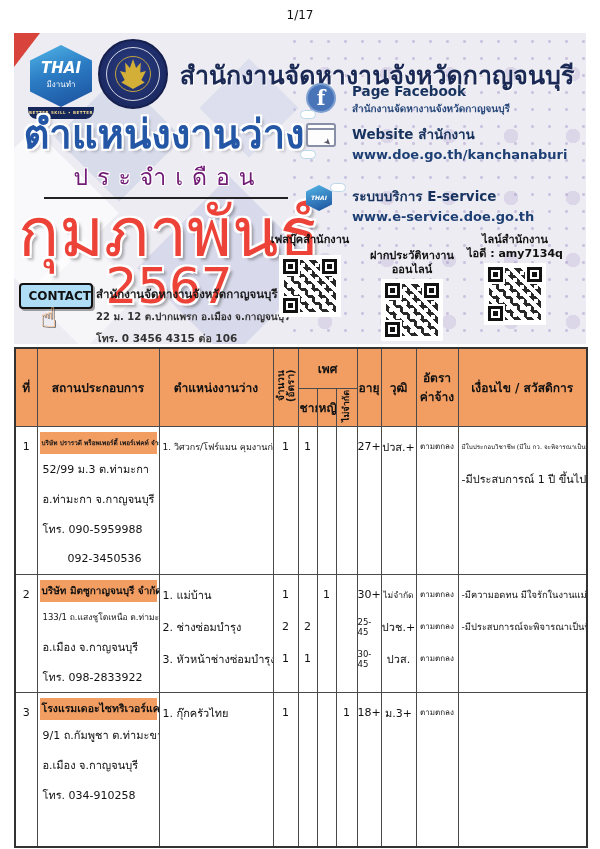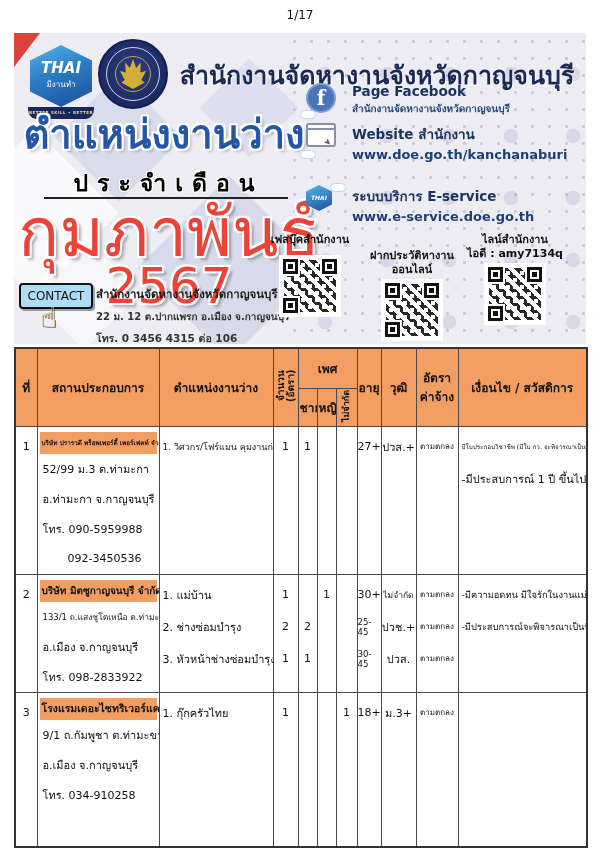--- a/index.html
+++ b/index.html
@@ -45,33 +45,33 @@
       clip-path:polygon(50% 0,62% 30%,80% 12%,78% 45%,100% 40%,82% 70%,95% 78%,50% 100%,5% 78%,18% 70%,0 40%,22% 45%,20% 12%,38% 30%); }
 
   .banner-title { position:absolute; left:158px; top:22px; width:410px; text-align:center;
       font-size:25px; font-weight:bold; color:#1b2a55; white-space:nowrap;
       text-shadow:1px 1px 0 rgba(255,255,255,.8); }
 
   .headline1 { position:absolute; left:0px; top:80px; width:300px; text-align:center;
       font-size:40px; font-weight:bold; color:#2456a6; line-height:1.05;
       text-shadow:-2px -2px 0 #fff,2px -2px 0 #fff,-2px 2px 0 #fff,2px 2px 0 #fff,3px 3px 3px rgba(0,0,0,.25); }
   .headline2 { position:absolute; left:0px; top:126px; width:300px; text-align:center;
-      font-size:23px; font-weight:bold; color:#000000; letter-spacing:9px; text-indent:9px;
-      text-shadow:-1px -1px 0 #fff,1px -1px 0 #fff,-1px 1px 0 #fff,1px 1px 0 #fff;margin-top:6px; }
+      font-size:23px; font-weight:normal; color:#701a75; letter-spacing:9px; text-indent:9px;
+      text-shadow:-1px -1px 0 #fff,1px -1px 0 #fff,-1px 1px 0 #fff,1px 1px 0 #fff; }
   .divider { position:absolute; left:30px; top:164px; width:244px; height:0; border-top:2px solid #222; }
   .month { position:absolute; left:0px; top:166px; width:310px; text-align:center;
       font-size:68px; font-weight:normal; color:#ec4238; line-height:1;
       text-shadow:-2px -2px 0 #fff,2px -2px 0 #fff,-2px 2px 0 #fff,2px 2px 0 #fff,4px 4px 3px rgba(0,0,0,.3); }
   .year { position:absolute; left:0px; top:228px; width:310px; text-align:center;
       font-size:50px; font-weight:normal; color:#ec4238; line-height:1;
       text-shadow:-2px -2px 0 #fff,2px -2px 0 #fff,-2px 2px 0 #fff,2px 2px 0 #fff,4px 4px 3px rgba(0,0,0,.3); }
 
   .contact-btn { position:absolute; left:5px; top:250px; width:74px; height:26px;
       background:#aeddf5; border:2px solid #111; border-radius:4px;
-      font-size:12px; font-weight:normal; color:#111; text-align:center; line-height:22px;
+      font-size:12px; font-weight:bold; color:#111; text-align:right; line-height:22px;
       box-shadow:2px 2px 0 rgba(0,0,0,.35); }
   .hand { position:absolute; left:26px; top:268px; font-size:28px; color:#efae77;
       text-shadow:1px 1px 0 #333; }
 
   .office { position:absolute; left:82px; top:252px; width:200px; }
   .office .o1 { font-size:11.5px; font-weight:bold; color:#1a1a1a; margin-bottom:6px; }
   .office .o2 { font-size:10px; font-weight:bold; color:#333; margin-bottom:6px; }
   .office .o3 { font-size:10.5px; font-weight:bold; color:#333; }
 
   .channel { position:absolute; left:292px; width:276px; }

